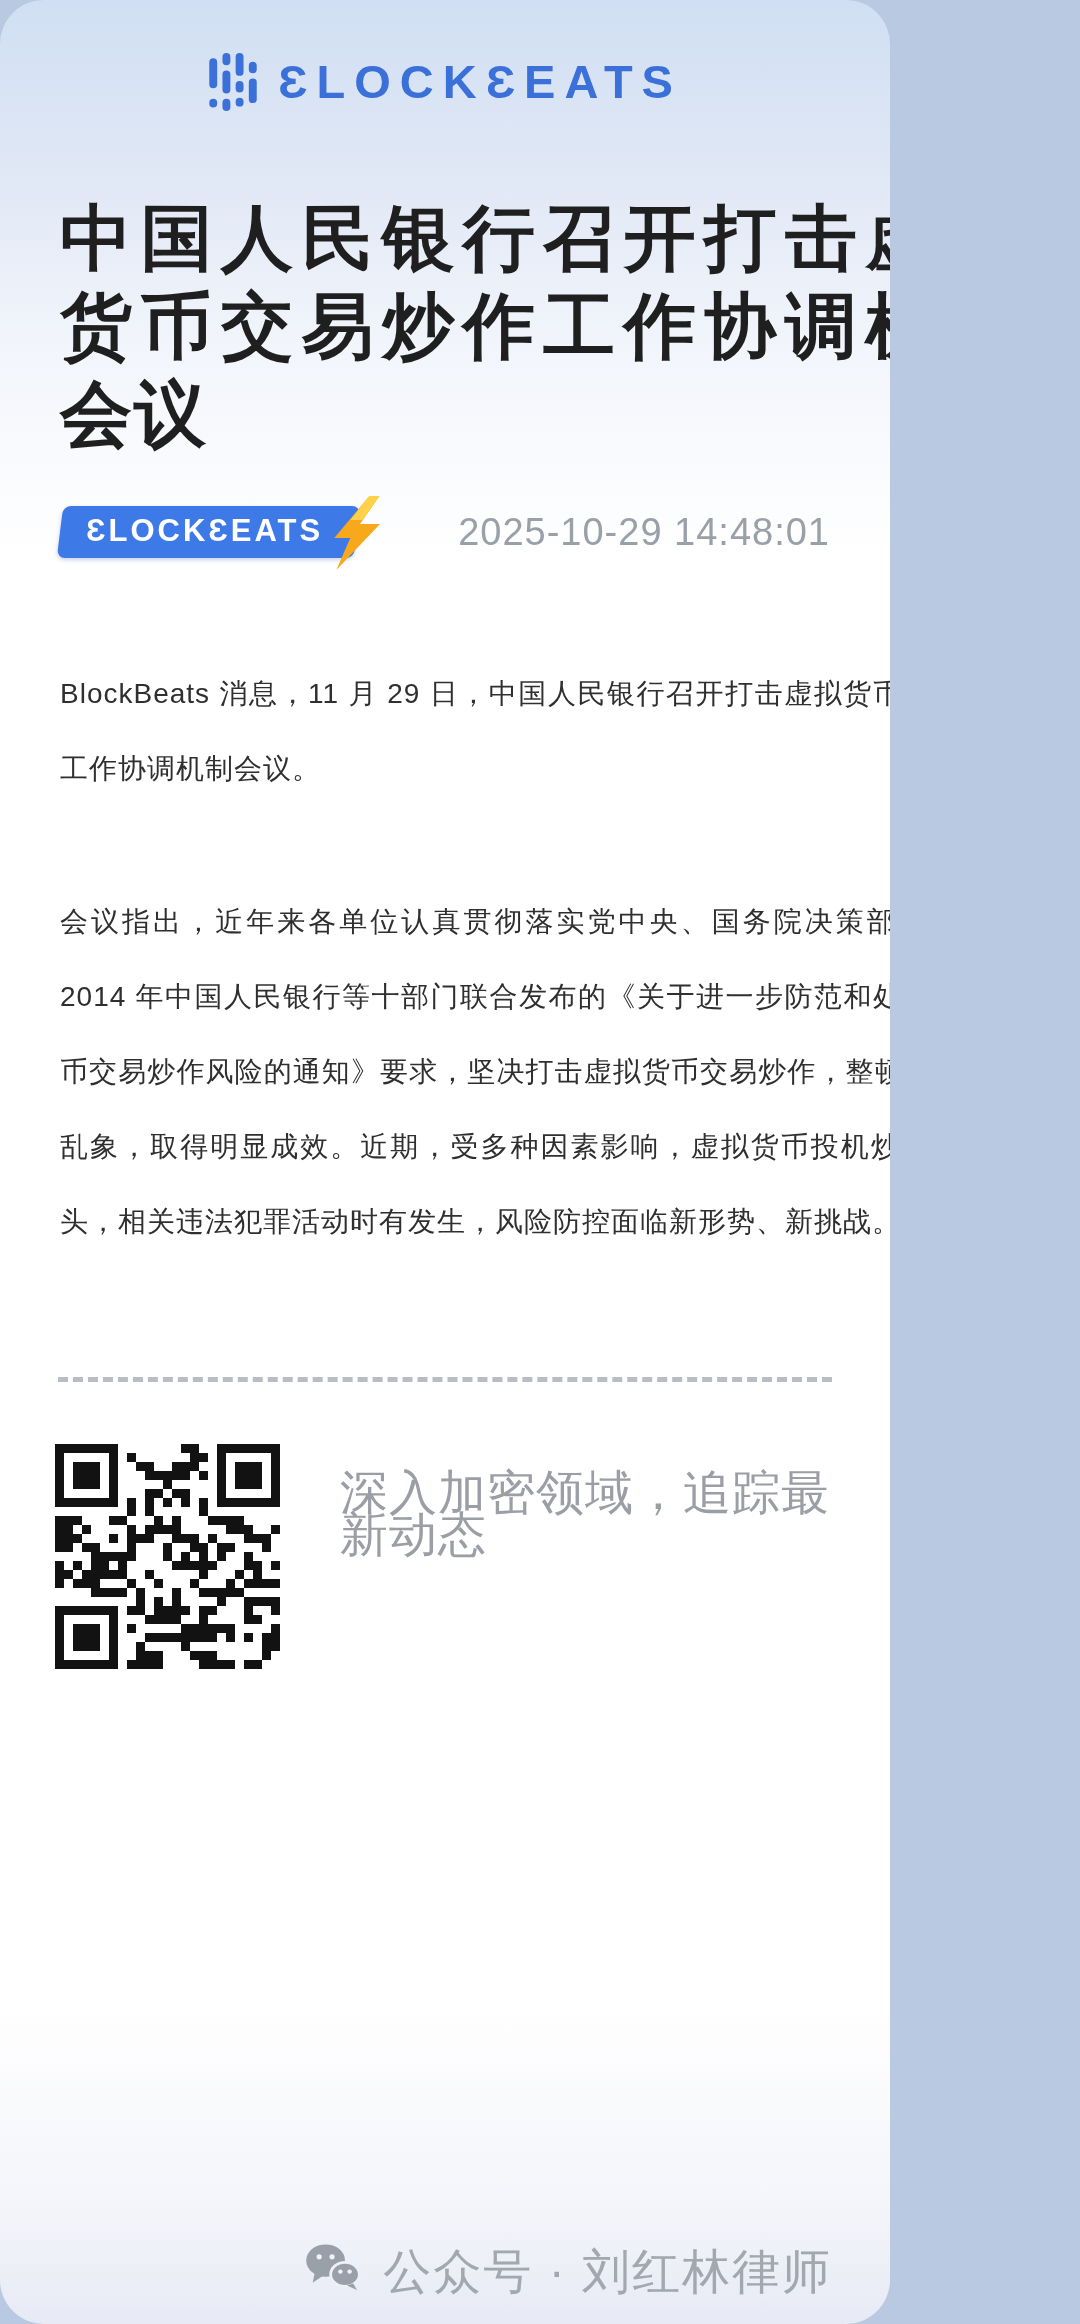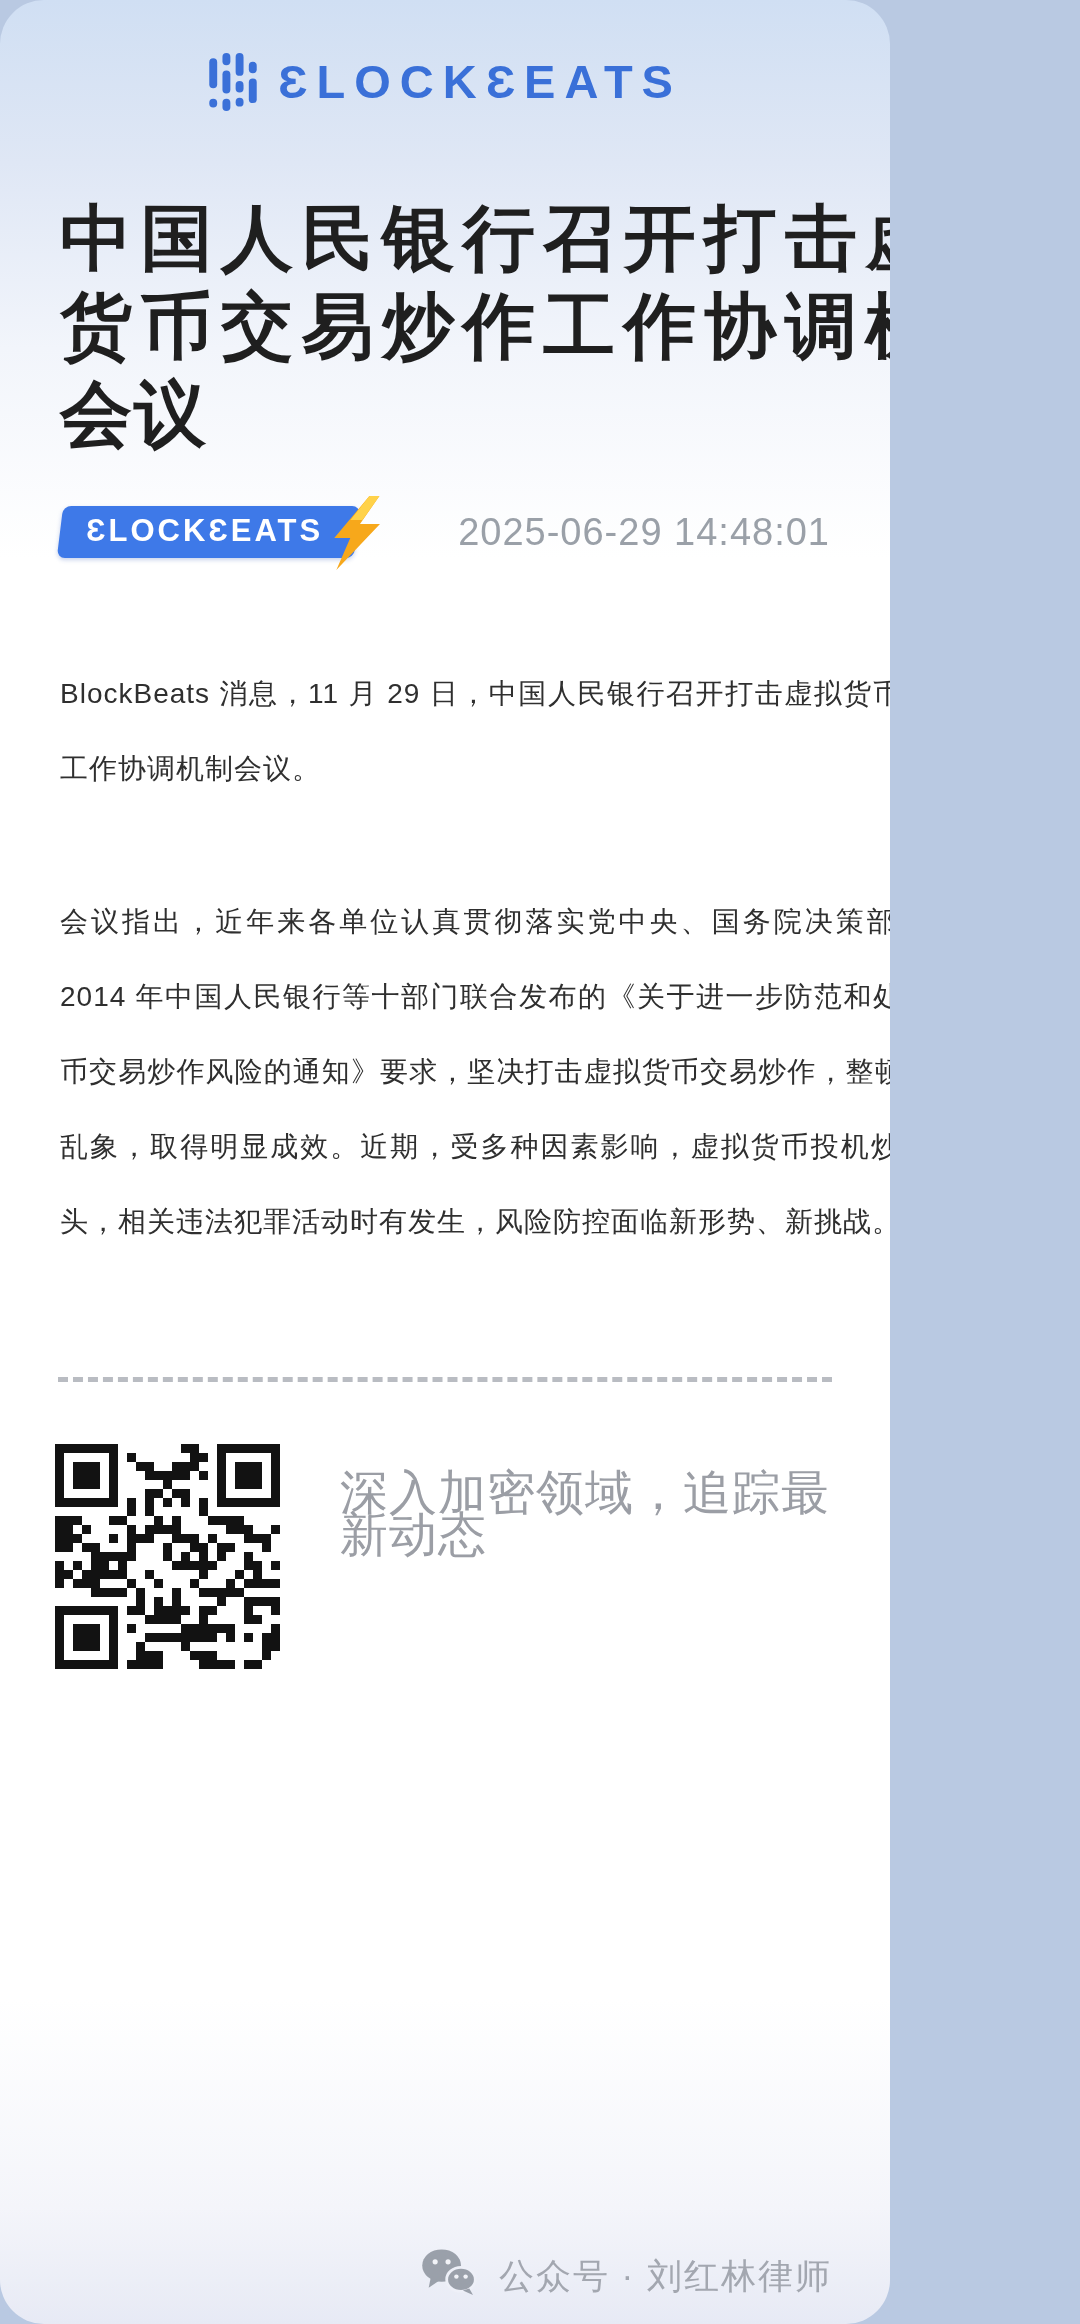--- a/index.html
+++ b/index.html
@@ -82,21 +82,21 @@
   .qr{width:225px;height:225px;background:#fff;}
   .qr svg{display:block;width:225px;height:225px;fill:#121212;}
   .captions{padding-top:28px;}
   .caption-line{
     color:#9b9ea5;font-size:48px;letter-spacing:1px;line-height:42px;
   }
   
   .watermark{
     position:absolute;right:58px;bottom:20px;
     display:flex;align-items:center;gap:22px;
-    color:#a3a7b0;font-size:35px;letter-spacing:2px;
+    color:#a3a7b0;font-size:48px;letter-spacing:2px;
   }
 </style>
 </head>
 <body>
 
 <div class="card">
 
   <div class="brandbar">
     <span style="display:inline-block;height:58px;">
       <svg width="50" height="58" viewBox="0 0 54 66" fill="#3a70d8" xmlns="http://www.w3.org/2000/svg">
@@ -120,21 +120,21 @@
   <div class="byline">
     <div class="badge">
       <span class="badge-text">ƐLOCKƐEATS</span>
       <span class="bolt">
         <svg width="52" height="74" viewBox="0 0 52 74" xmlns="http://www.w3.org/2000/svg">
           <polygon points="34,0 4,42 20,42 10,74 48,28 28,28 44,0" fill="#f7a81b"></polygon>
           <polygon points="34,0 18,24 30,24 44,0" fill="#ffd24a"></polygon>
         </svg>
       </span>
     </div>
-    <div class="timestamp">2025-06-29 14:48:01</div>
+    <div class="timestamp">2025-10-29 14:48:01</div>
   </div>
 
   <div class="article">
     <p>BlockBeats 消息，11 月 29 日，中国人民银行召开打击虚拟货币交易炒作工作协调机制会议。</p>
     <p>会议指出，近年来各单位认真贯彻落实党中央、国务院决策部署，按照 2014 年中国人民银行等十部门联合发布的《关于进一步防范和处置虚拟货币交易炒作风险的通知》要求，坚决打击虚拟货币交易炒作，整顿虚拟货币乱象，取得明显成效。近期，受多种因素影响，虚拟货币投机炒作有所抬头，相关违法犯罪活动时有发生，风险防控面临新形势、新挑战。</p>
   </div>
 
   <hr class="divider">
 
   <div class="footer">

